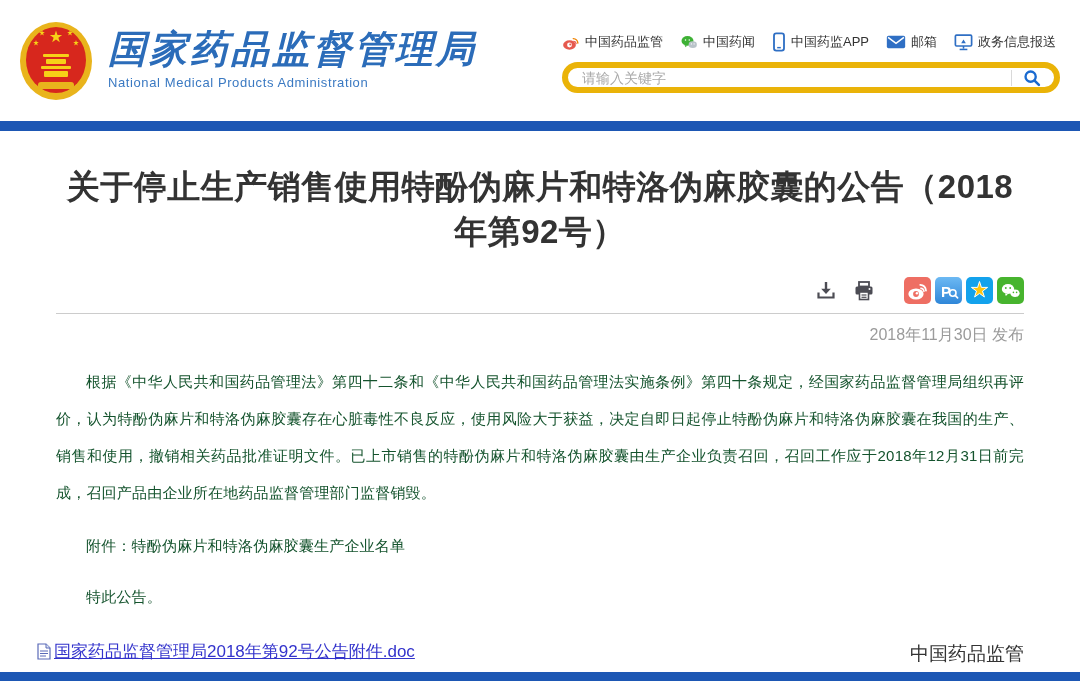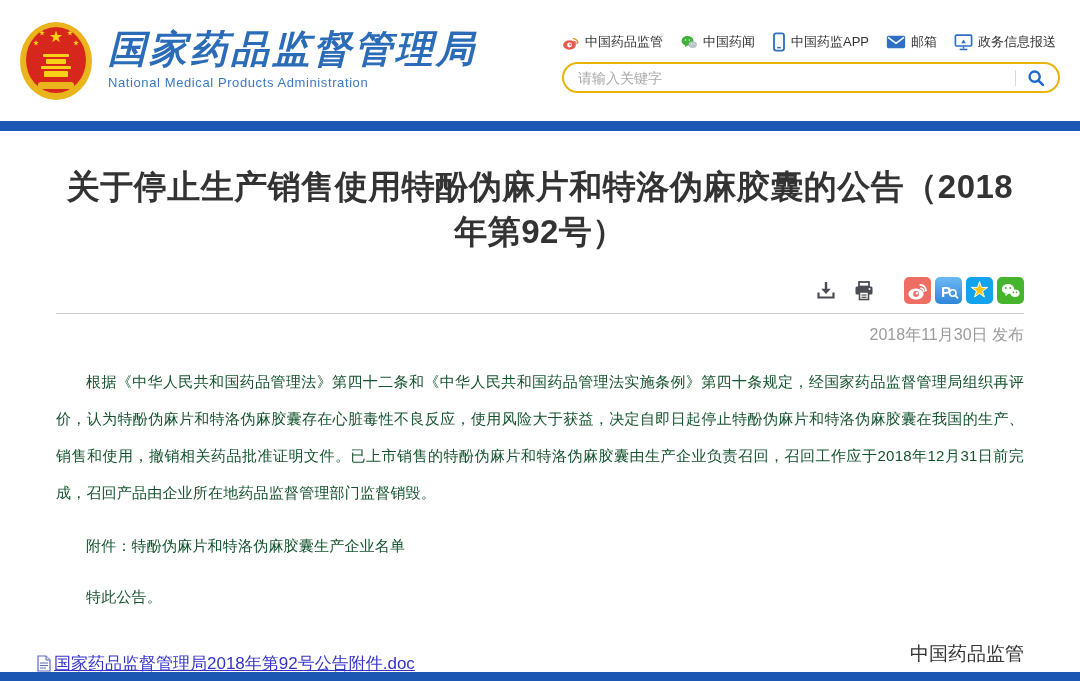--- a/index.html
+++ b/index.html
@@ -12,21 +12,21 @@
   .site-header { height:121px; display:flex; align-items:flex-start; padding:20px 20px 0 18px; background:#fff; }
   .logo { width:76px; height:82px; flex:0 0 auto; }
   .brand { margin-left:14px; padding-top:8px; }
   .brand-zh { font-size:38px; font-weight:bold; color:#2b6cb9; letter-spacing:3px; line-height:42px;font-style:italic; }
   .brand-en { font-size:13px; color:#3a79c2; letter-spacing:0.6px; margin-top:5px; }
   .header-right { margin-left:auto; width:498px; padding-top:12px; }
   .quick-links { display:flex; align-items:center; gap:17px; font-size:13px; color:#333; white-space:nowrap; }
   .quick-link { display:flex; align-items:center; gap:5px; cursor:pointer; }
   .quick-link svg { display:block; }
   .search-pill {
-    margin-top:10px; height:31px; border:2px solid #eab308; border-radius:17px;
+    margin-top:10px; height:31px; border:6px solid #eab308; border-radius:17px;
     display:flex; align-items:center; padding:0 12px 0 14px; background:#fff;
   }
   .search-input { flex:1; border:none; outline:none; font-size:14px; color:#333; background:transparent;
     font-family:"Liberation Sans","DejaVu Sans",sans-serif; }
   .search-input::placeholder { color:#a9a9a9; }
   .search-divider { width:1px; height:16px; background:#d9d9d9; margin:0 10px; }
   .search-btn { border:none; background:none; cursor:pointer; display:flex; align-items:center; padding:0; }
   
   .top-bar { height:10px; background:#1d57b4; }
   .bottom-bar { position:absolute; left:0; right:0; bottom:0; height:9px; background:#1d57b4; }
@@ -37,21 +37,21 @@
   .tool-btn { border:none; background:none; cursor:pointer; padding:0; margin-left:14px; display:flex; align-items:center; }
   .share-group { margin-left:24px; display:flex; }
   .share-btn { border:none; background:none; cursor:pointer; padding:0; margin-left:4px; display:flex; }
   .rule { border:none; border-top:1px solid #ccc; margin-top:9px; }
   .pub-date { margin-top:11px; text-align:right; font-size:16px; color:#9b9b9b; }
   .body-text { margin-top:17px; font-size:15px; line-height:37px; color:#14532d; text-indent:2em; letter-spacing:0.2px; text-align:justify; }
   .closing { margin-top:14px; }
   .attach-note { margin-top:16px; }
   .signature { margin-top:20px; text-align:right; font-size:19px; line-height:38px; color:#333; }
   
-  .attachment-row { position:absolute; left:36px; bottom:6px; display:flex; align-items:center; }
+  .attachment-row { position:absolute; left:36px; bottom:18px; display:flex; align-items:center; }
   .doc-link { font-size:17px; color:#3333cc; text-decoration:underline; cursor:pointer; margin-left:2px; }
 </style>
 </head>
 <body>
 
 <div class="site-header">
   <svg class="logo" viewBox="0 0 76 82">
     <defs>
       <polygon id="star" points="0,-1 0.2245,-0.309 0.951,-0.309 0.3633,0.118 0.588,0.809 0,0.382 -0.588,0.809 -0.3633,0.118 -0.951,-0.309 -0.2245,-0.309"></polygon>
     </defs>

